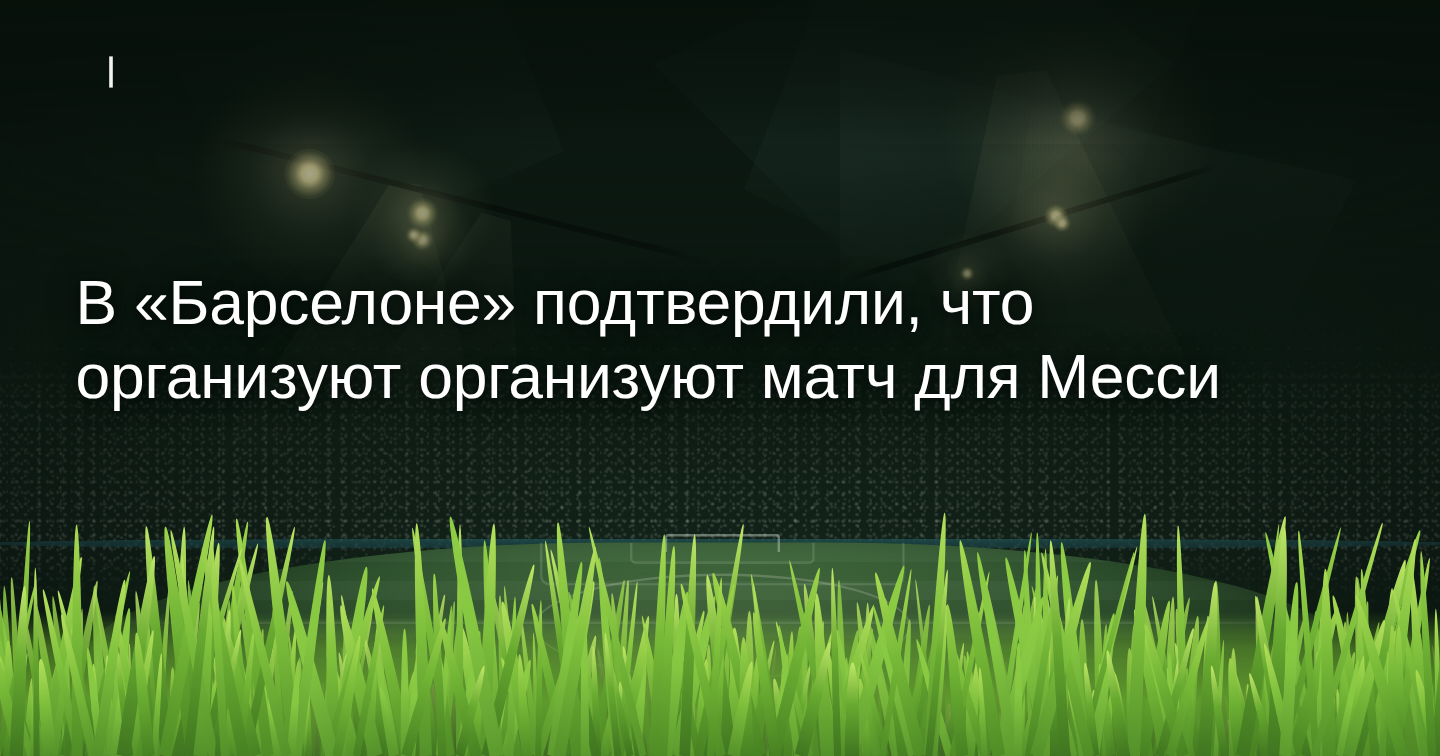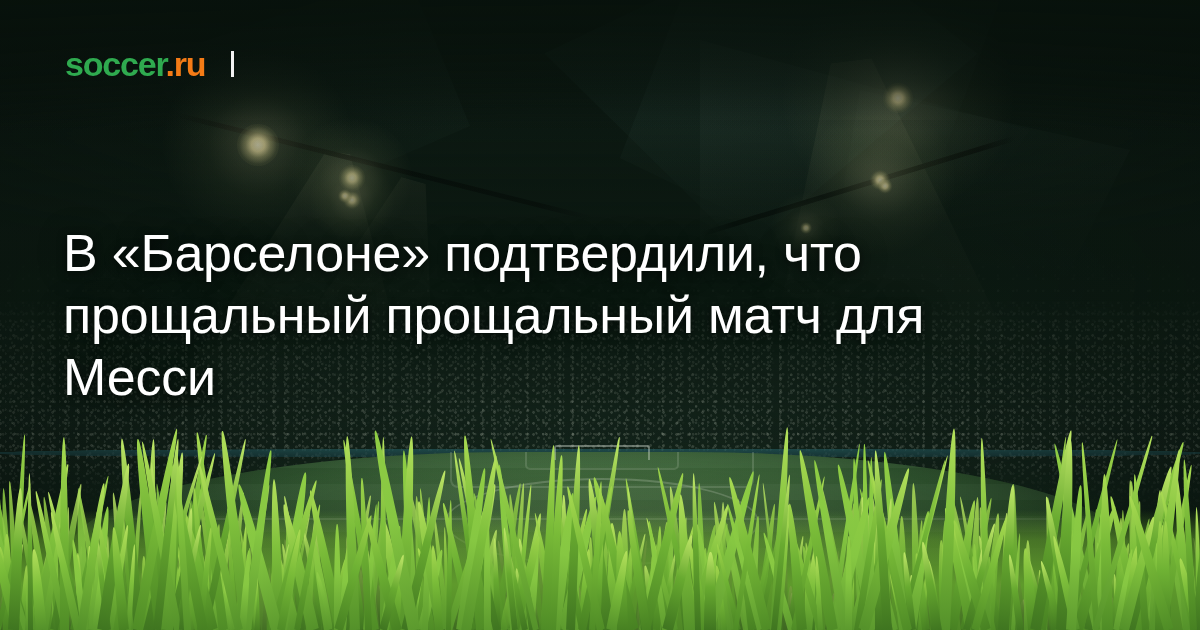--- a/index.html
+++ b/index.html
@@ -1024,19 +1024,18 @@
         <div class="blade" style="left: 845.3px; height: 93.9px; width: 6.6px; transform: rotate(0.3deg) skewX(0.1deg); --tip: #8fcd44; --mid: #86c742; --base: #5c9a2e; opacity: 1; z-index: 3;"></div>
         <div class="blade" style="left: 1163.9px; height: 138.3px; width: 9.9px; transform: rotate(-25deg) skewX(-8.8deg); --tip: #a9db52; --mid: #79bb38; --base: #4f8c26; opacity: 1; z-index: 3;"></div>
         <div class="blade" style="left: 818px; height: 73.8px; width: 5.4px; transform: rotate(-4.8deg) skewX(-1.7deg); --tip: #b4e05c; --mid: #7fc03c; --base: #54912a; opacity: 1; z-index: 3;"></div>
         <div class="blade" style="left: 541.1px; height: 184.9px; width: 9.3px; transform: rotate(3.9deg) skewX(1.4deg); --tip: #a9db52; --mid: #79bb38; --base: #4f8c26; opacity: 1; z-index: 3;"></div>
         <div class="blade" style="left: 379.3px; height: 76.6px; width: 8.4px; transform: rotate(23.6deg) skewX(8.3deg); --tip: #c0e768; --mid: #68aa30; --base: #3f7520; opacity: 1; z-index: 3;"></div>
         <div class="blade" style="left: 446.1px; height: 129.7px; width: 5.2px; transform: rotate(1.6deg) skewX(0.6deg); --tip: #9ed44b; --mid: #6fb234; --base: #478122; opacity: 1; z-index: 3;"></div>
       </div>
   </div>
 
   <div class="header">
-    <div class="logo"><span class="green">soccer</span><span class="orange">.ru</span></div>
     <div class="sep"></div>
   </div>
 
-  <div class="headline">В «Барселоне» подтвердили, что прощальный прощальный матч для Месси</div>
+  <div class="headline">В «Барселоне» подтвердили, что организуют организуют матч для Месси</div>
 
 </div>
 
 </body></html>

